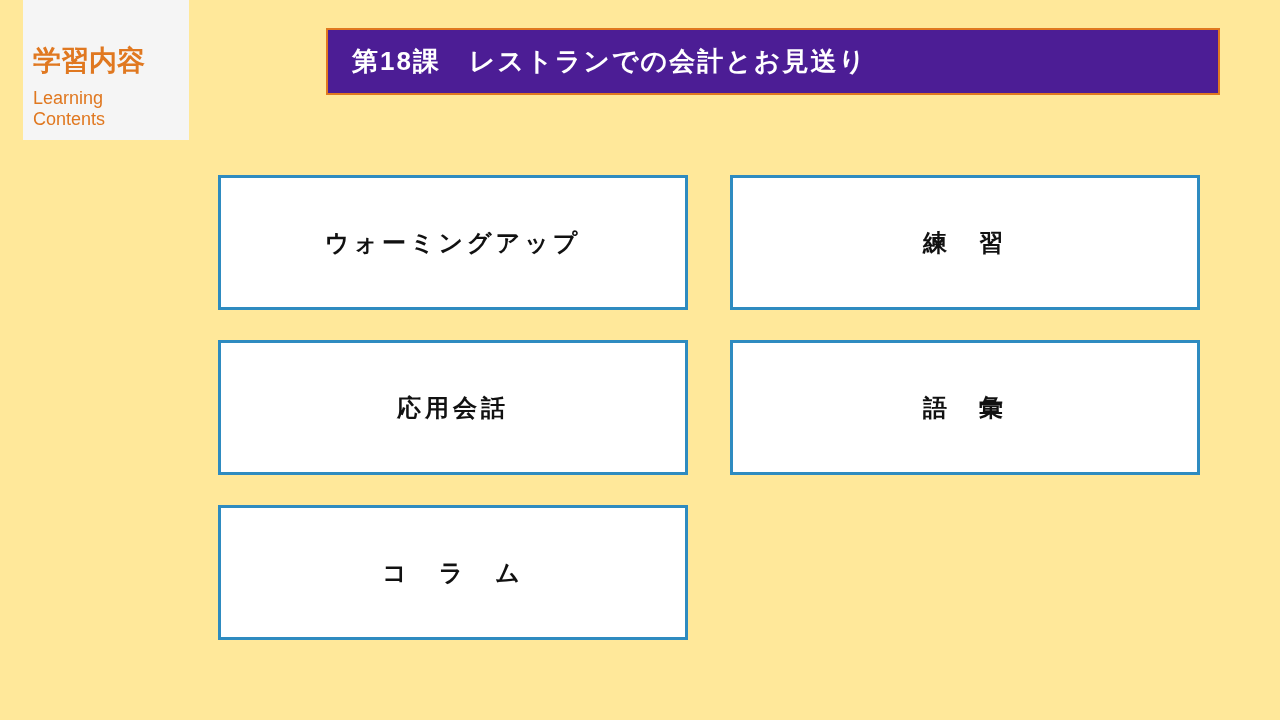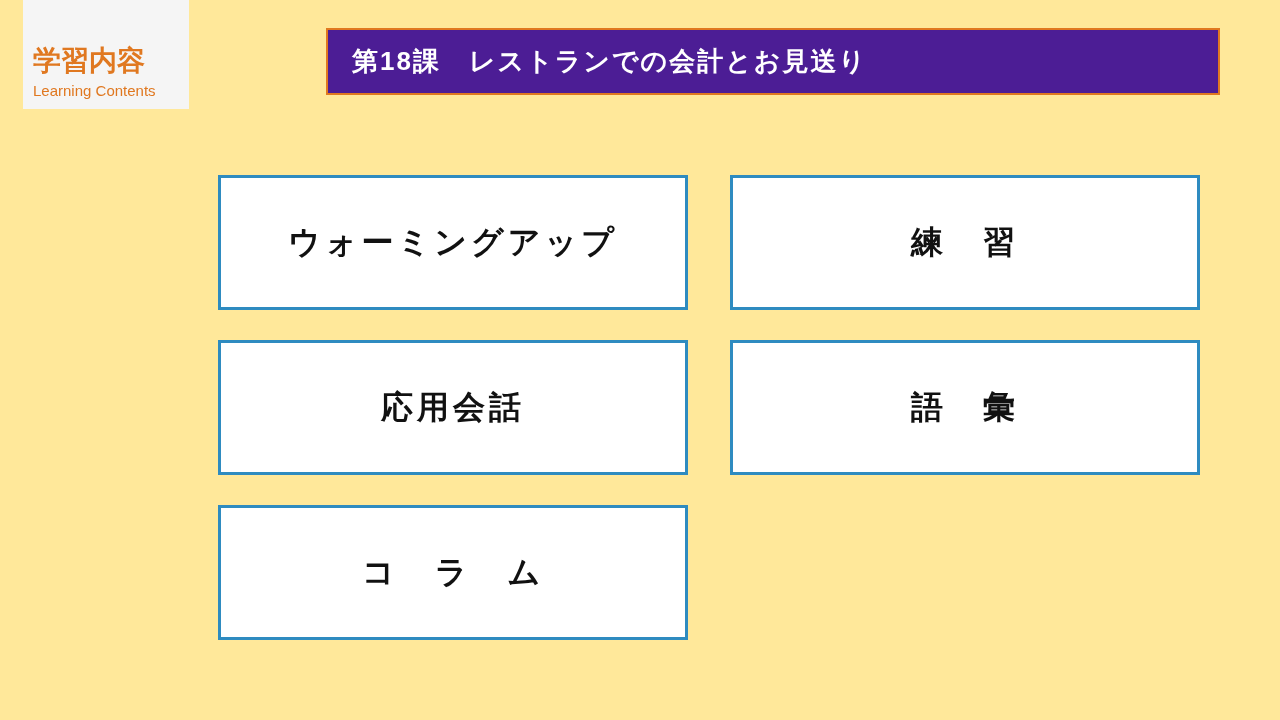--- a/index.html
+++ b/index.html
@@ -45,23 +45,23 @@
 
     .sidebar-label-jp {
       color: #E07820;
       font-size: 28px;
       font-weight: bold;
       display: block;
     }
 
     .sidebar-label-en {
       color: #E07820;
-      font-size: 15px;
+      font-size: 18px;
       display: block;
-      margin-top: 2px;
+      margin-top: 8px;
     }
 
     .main-content {
       position: absolute;
       top: 0;
       left: 196px;
       right: 0;
       bottom: 0;
     }
 
@@ -95,21 +95,21 @@
       padding: 20px 80px 80px 10px;
     }
 
     .content-button {
       background-color: #FFFFFF;
       border: 3px solid #2E8BC0;
       cursor: pointer;
       display: flex;
       align-items: center;
       justify-content: center;
-      font-size: 32px;
+      font-size: 24px;
       font-weight: bold;
       color: #111111;
       letter-spacing: 4px;
       transition: background-color 0.2s;
       margin-left: 12px;
     }
   </style>
 </head>
 <body>
 

